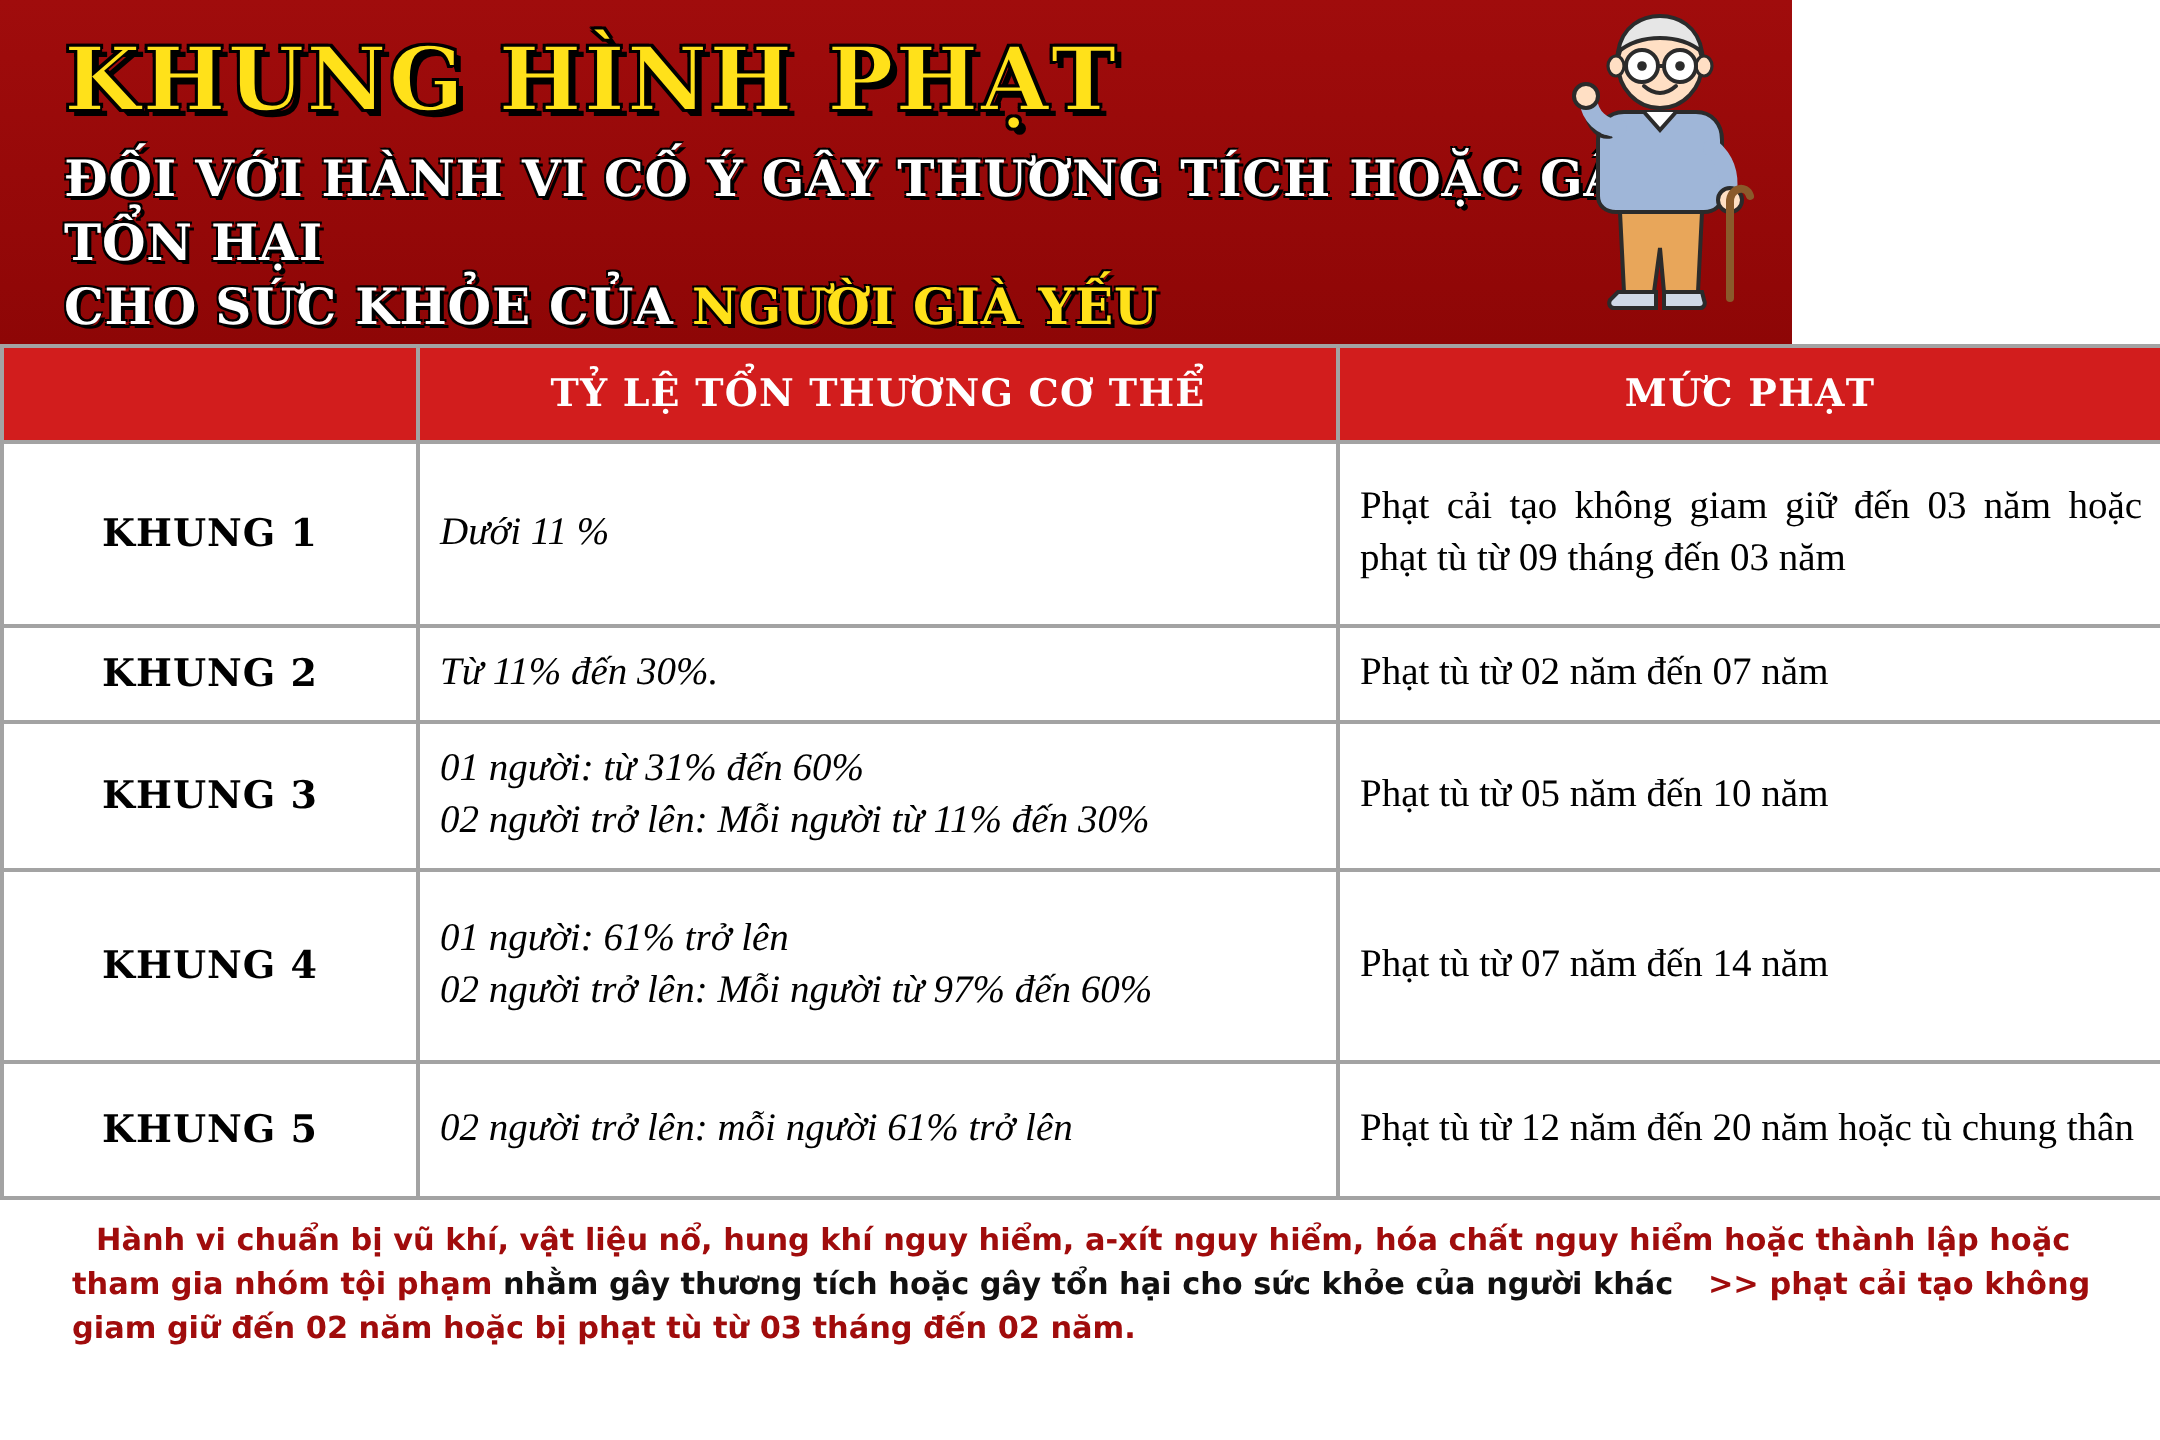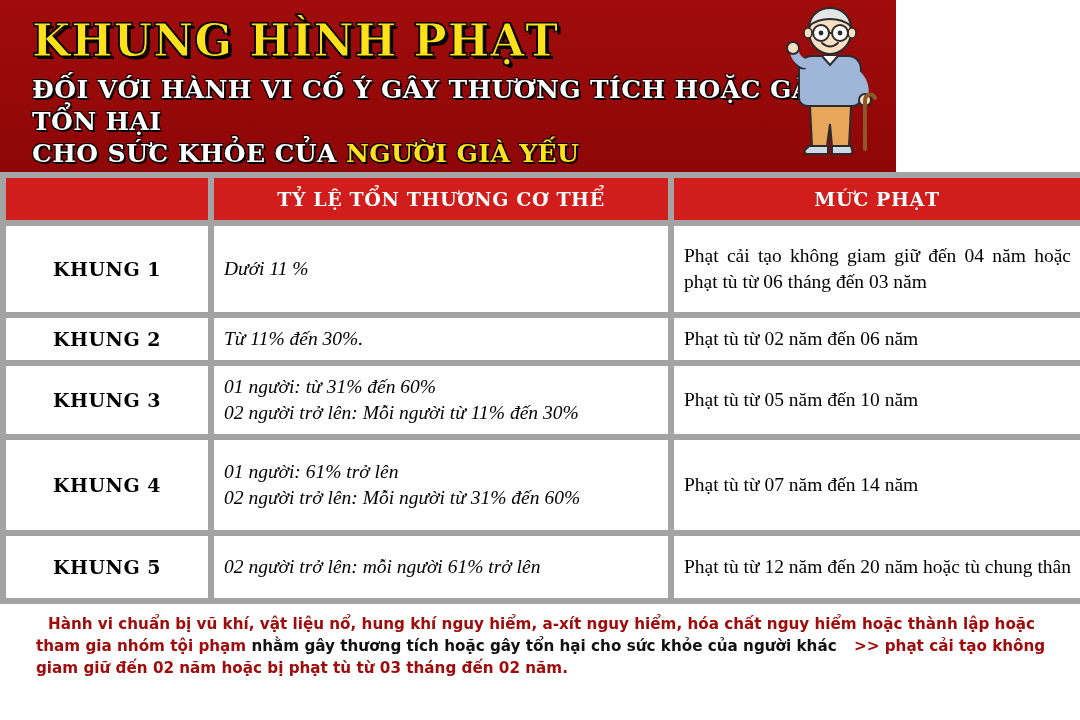--- a/index.html
+++ b/index.html
@@ -68,21 +68,21 @@
   .table-wrap {
     width: 1080px;
     padding: 0;
   }
   table.penalty {
     width: 1080px;
     border-collapse: collapse;
     table-layout: fixed;
   }
   table.penalty th, table.penalty td {
-    border: 6px solid #a3a3a3;
+    border: 2px solid #a3a3a3;
     vertical-align: middle;
   }
   thead th {
     background: #d21d1d;
     color: #ffffff;
     font-family: "DejaVu Serif", serif;
     font-weight: bold;
     font-size: 19px;
     letter-spacing: 0.6px;
     height: 48px;
@@ -189,42 +189,42 @@
           <th>TỶ LỆ TỔN THƯƠNG CƠ THỂ</th>
           <th>MỨC PHẠT</th>
         </tr>
       </thead>
       <tbody>
         <tr style="height:92px;border-radius:17px;">
           <td class="khung">KHUNG 1</td>
           <td class="cell">
             <span class="line">Dưới 11 %</span>
           </td>
-          <td class="cell">Phạt cải tạo không giam giữ đến 04 năm hoặc phạt tù từ 06 tháng đến 03 năm</td>
+          <td class="cell">Phạt cải tạo không giam giữ đến 03 năm hoặc phạt tù từ 09 tháng đến 03 năm</td>
         </tr>
         <tr style="height:48px;border-radius:12px;">
           <td class="khung">KHUNG 2</td>
           <td class="cell">
             <span class="line">Từ 11% đến 30%.</span>
           </td>
-          <td class="cell">Phạt tù từ 02 năm đến 06 năm</td>
+          <td class="cell">Phạt tù từ 02 năm đến 07 năm</td>
         </tr>
         <tr style="height:74px;">
           <td class="khung">KHUNG 3</td>
           <td class="cell">
             <span class="line">01 người: từ 31% đến 60%</span>
             <span class="line">02 người trở lên: Mỗi người từ 11% đến 30%</span>
           </td>
           <td class="cell">Phạt tù từ 05 năm đến 10 năm</td>
         </tr>
         <tr style="height:96px;">
           <td class="khung">KHUNG 4</td>
           <td class="cell">
             <span class="line">01 người: 61% trở lên</span>
-            <span class="line">02 người trở lên: Mỗi người từ 31% đến 60%</span>
+            <span class="line">02 người trở lên: Mỗi người từ 97% đến 60%</span>
           </td>
           <td class="cell">Phạt tù từ 07 năm đến 14 năm</td>
         </tr>
         <tr style="height:68px;">
           <td class="khung">KHUNG 5</td>
           <td class="cell">
             <span class="line">02 người trở lên: mỗi người 61% trở lên</span>
           </td>
           <td class="cell">Phạt tù từ 12 năm đến 20 năm hoặc tù chung thân</td>
         </tr>

